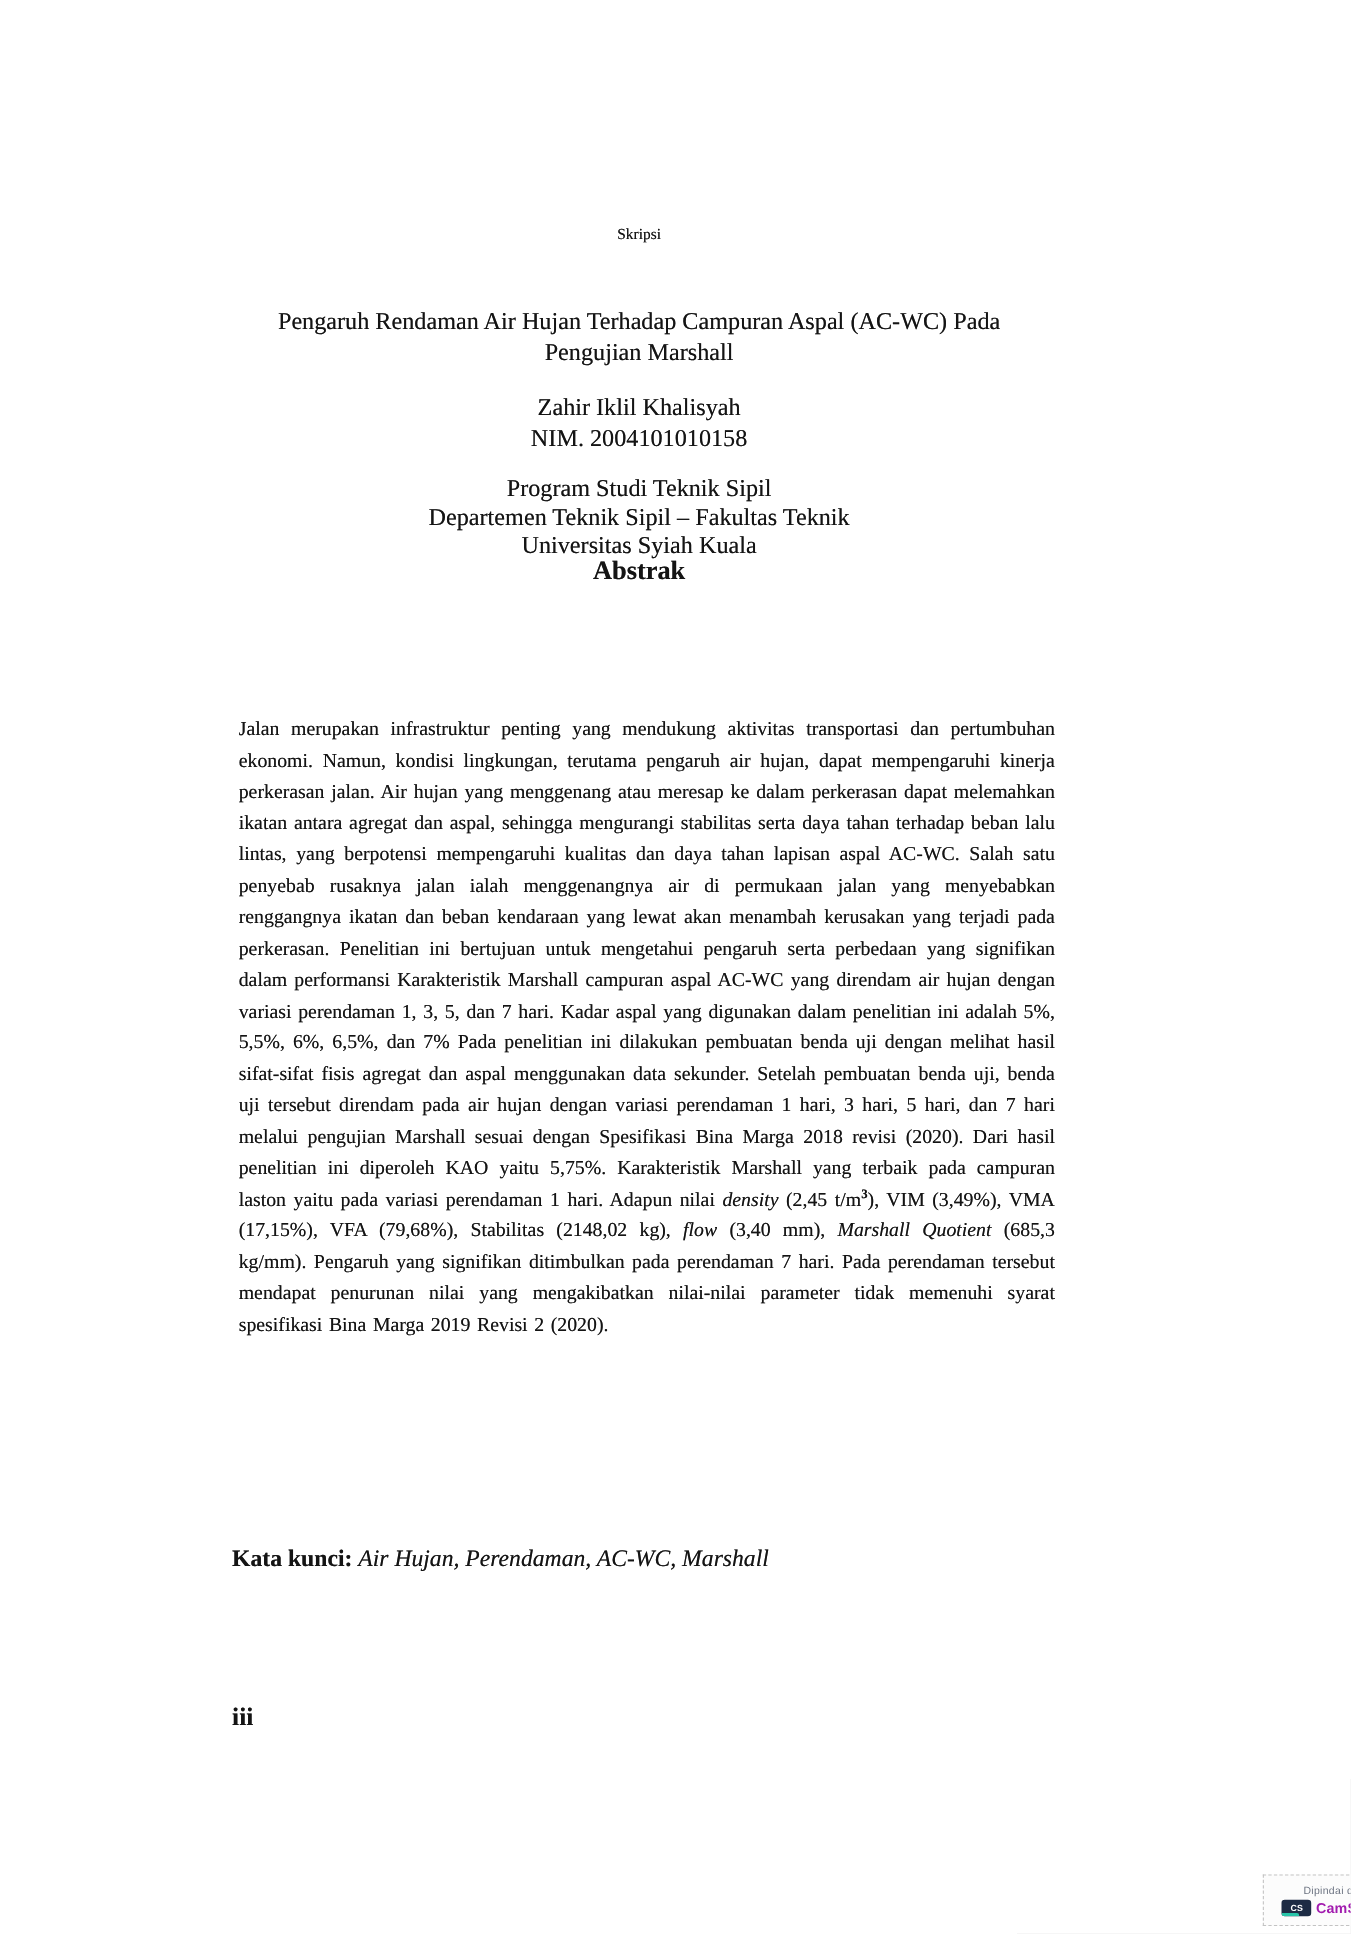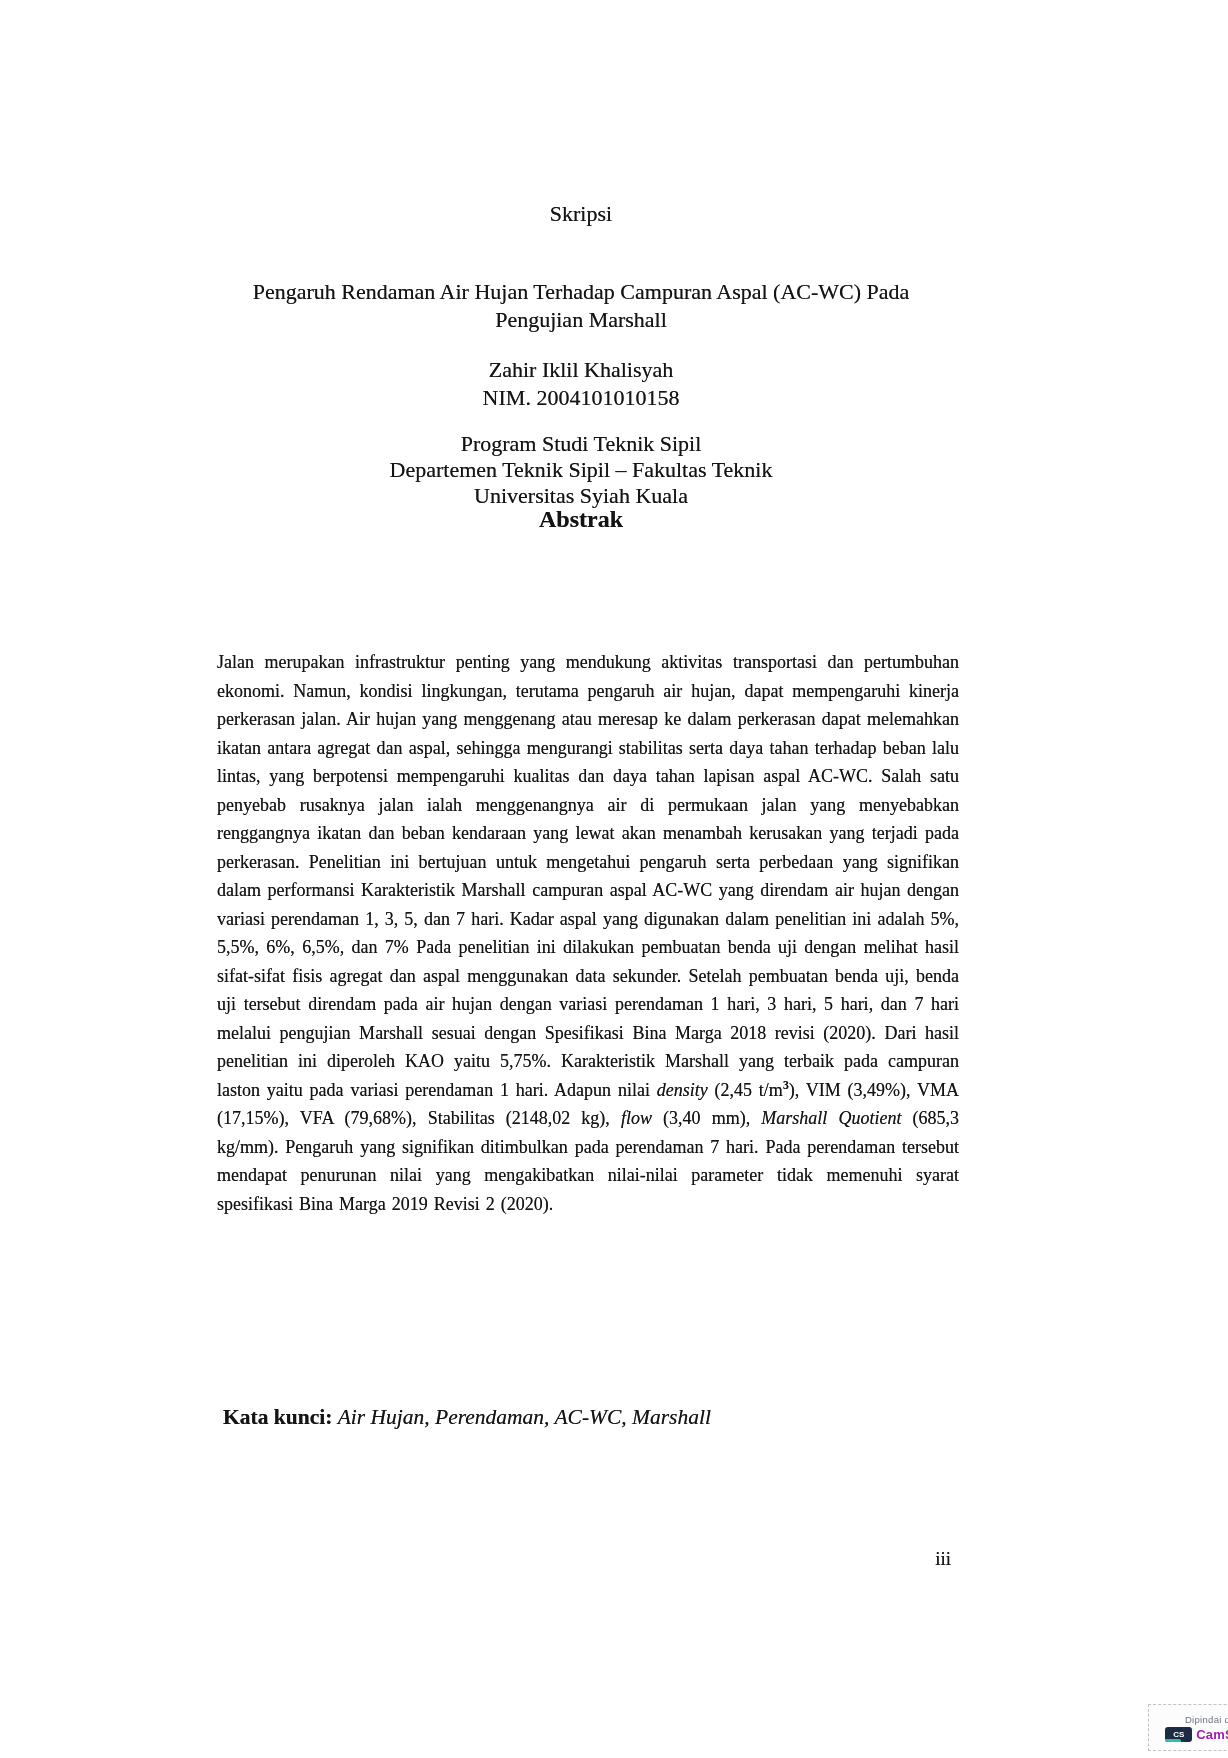--- a/index.html
+++ b/index.html
@@ -18,21 +18,21 @@
     text-shadow: 0 0 0.5px rgba(10,10,10,0.65);
   }
   .centered-block {
     position: absolute;
     left: 211px;
     width: 740px;
     text-align: center;
   }
   .doc-type {
     top: 200px;
-    font-size: 22px;
+    font-size: 14px;
     line-height: 27px;
   }
   .doc-title {
     top: 278px;
     font-size: 22px;
     line-height: 28px;
   }
   .author-block {
     top: 356px;
     font-size: 22px;
@@ -67,33 +67,32 @@
   }
   .keywords-line {
     position: absolute;
     left: 211px;
     top: 1405px;
     width: 742px;
     font-size: 21.5px;
   }
   .keywords-line .kw-label {
     font-weight: bold;
-    margin-left: 12px;
   }
   .keywords-line .kw-value {
     font-style: italic;
   }
   .page-number {
     position: absolute;
     left: 211px;
     width: 740px;
     top: 1548px;
-    text-align: right;
-    font-size: 19px;
-    font-weight: normal;
+    text-align: left;
+    font-size: 23px;
+    font-weight: bold;
   }
   
   .scan-badge {
     position: absolute;
     left: 1148px;
     top: 1704px;
     width: 119px;
     height: 47px;
     border: 1px dashed #c3c3c3;
     background: #fcfcfc;

